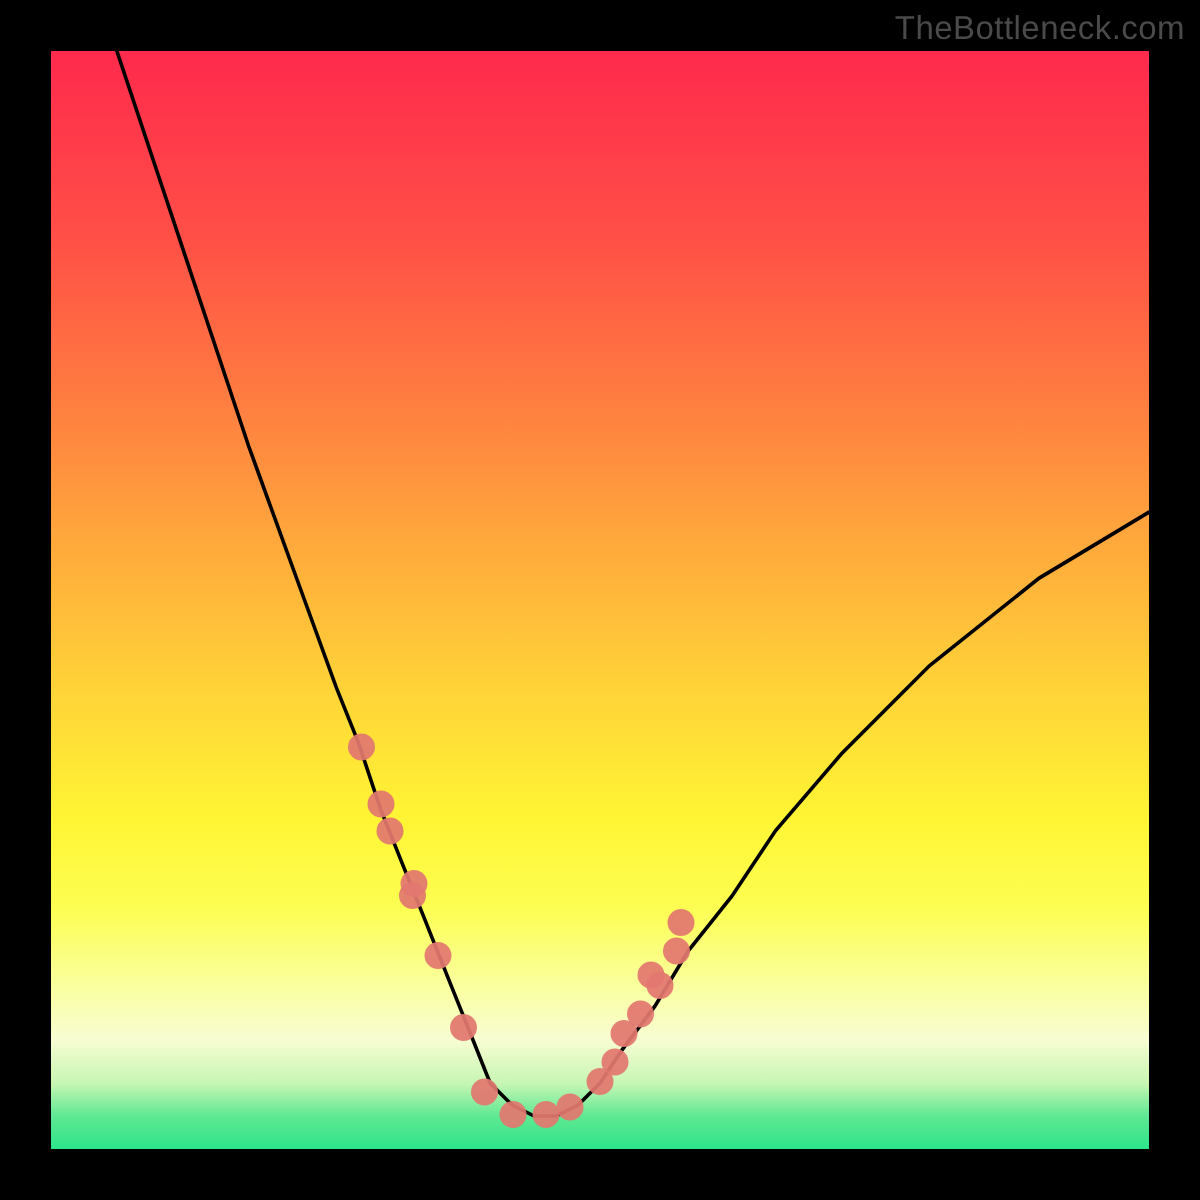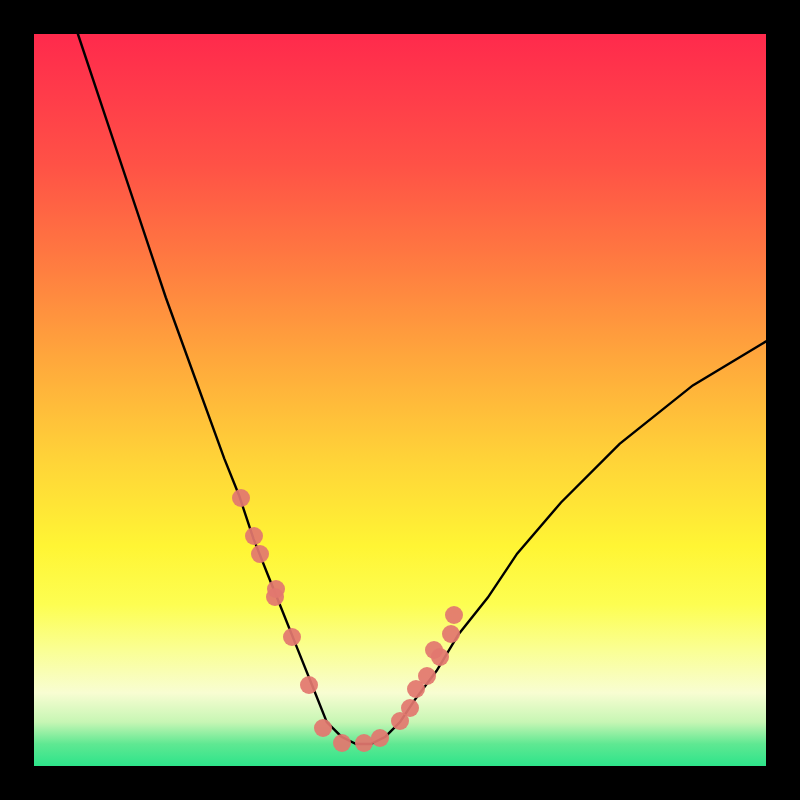--- a/index.html
+++ b/index.html
@@ -72,20 +72,21 @@
     border-radius: 50%;
     background: #e2776f;
     transform: translate(-50%, -50%);
     opacity: 0.93;
   }
 </style>
 </head>
 <body>
 
 <div class="frame">
+  <div class="watermark">TheBottleneck.com</div>
   <div class="plot">
     <svg class="curve" viewBox="0 0 732 732" preserveAspectRatio="none">
       <path id="curve-path" fill="none" stroke="#000" stroke-width="2.4" stroke-linecap="round" d="M43.9 0.0 L73.2 87.8 L102.5 175.7 L131.8 263.5 L161.0 344.0 L190.3 424.6 L205.0 461.2 L219.6 505.1 L234.2 541.7 L248.9 578.3 L263.5 614.9 L278.2 651.5 L292.8 688.1 L307.4 702.7 L322.1 710.0 L336.7 710.0 L351.4 702.7 L366.0 688.1 L380.6 666.1 L402.6 636.8 L424.6 600.2 L453.8 563.6 L483.1 519.7 L527.0 468.5 L585.6 409.9 L658.8 351.4 L732.0 307.4"></path>
     </svg>
     <div class="dots" id="dots">
         <div class="dot" style="left: 207.156px; top: 464.088px;"></div>
         <div class="dot" style="left: 220.332px; top: 502.152px;"></div>
         <div class="dot" style="left: 226.188px; top: 519.72px;"></div>
         <div class="dot" style="left: 240.828px; top: 562.908px;"></div>
         <div class="dot" style="left: 242.292px; top: 554.856px;"></div>

